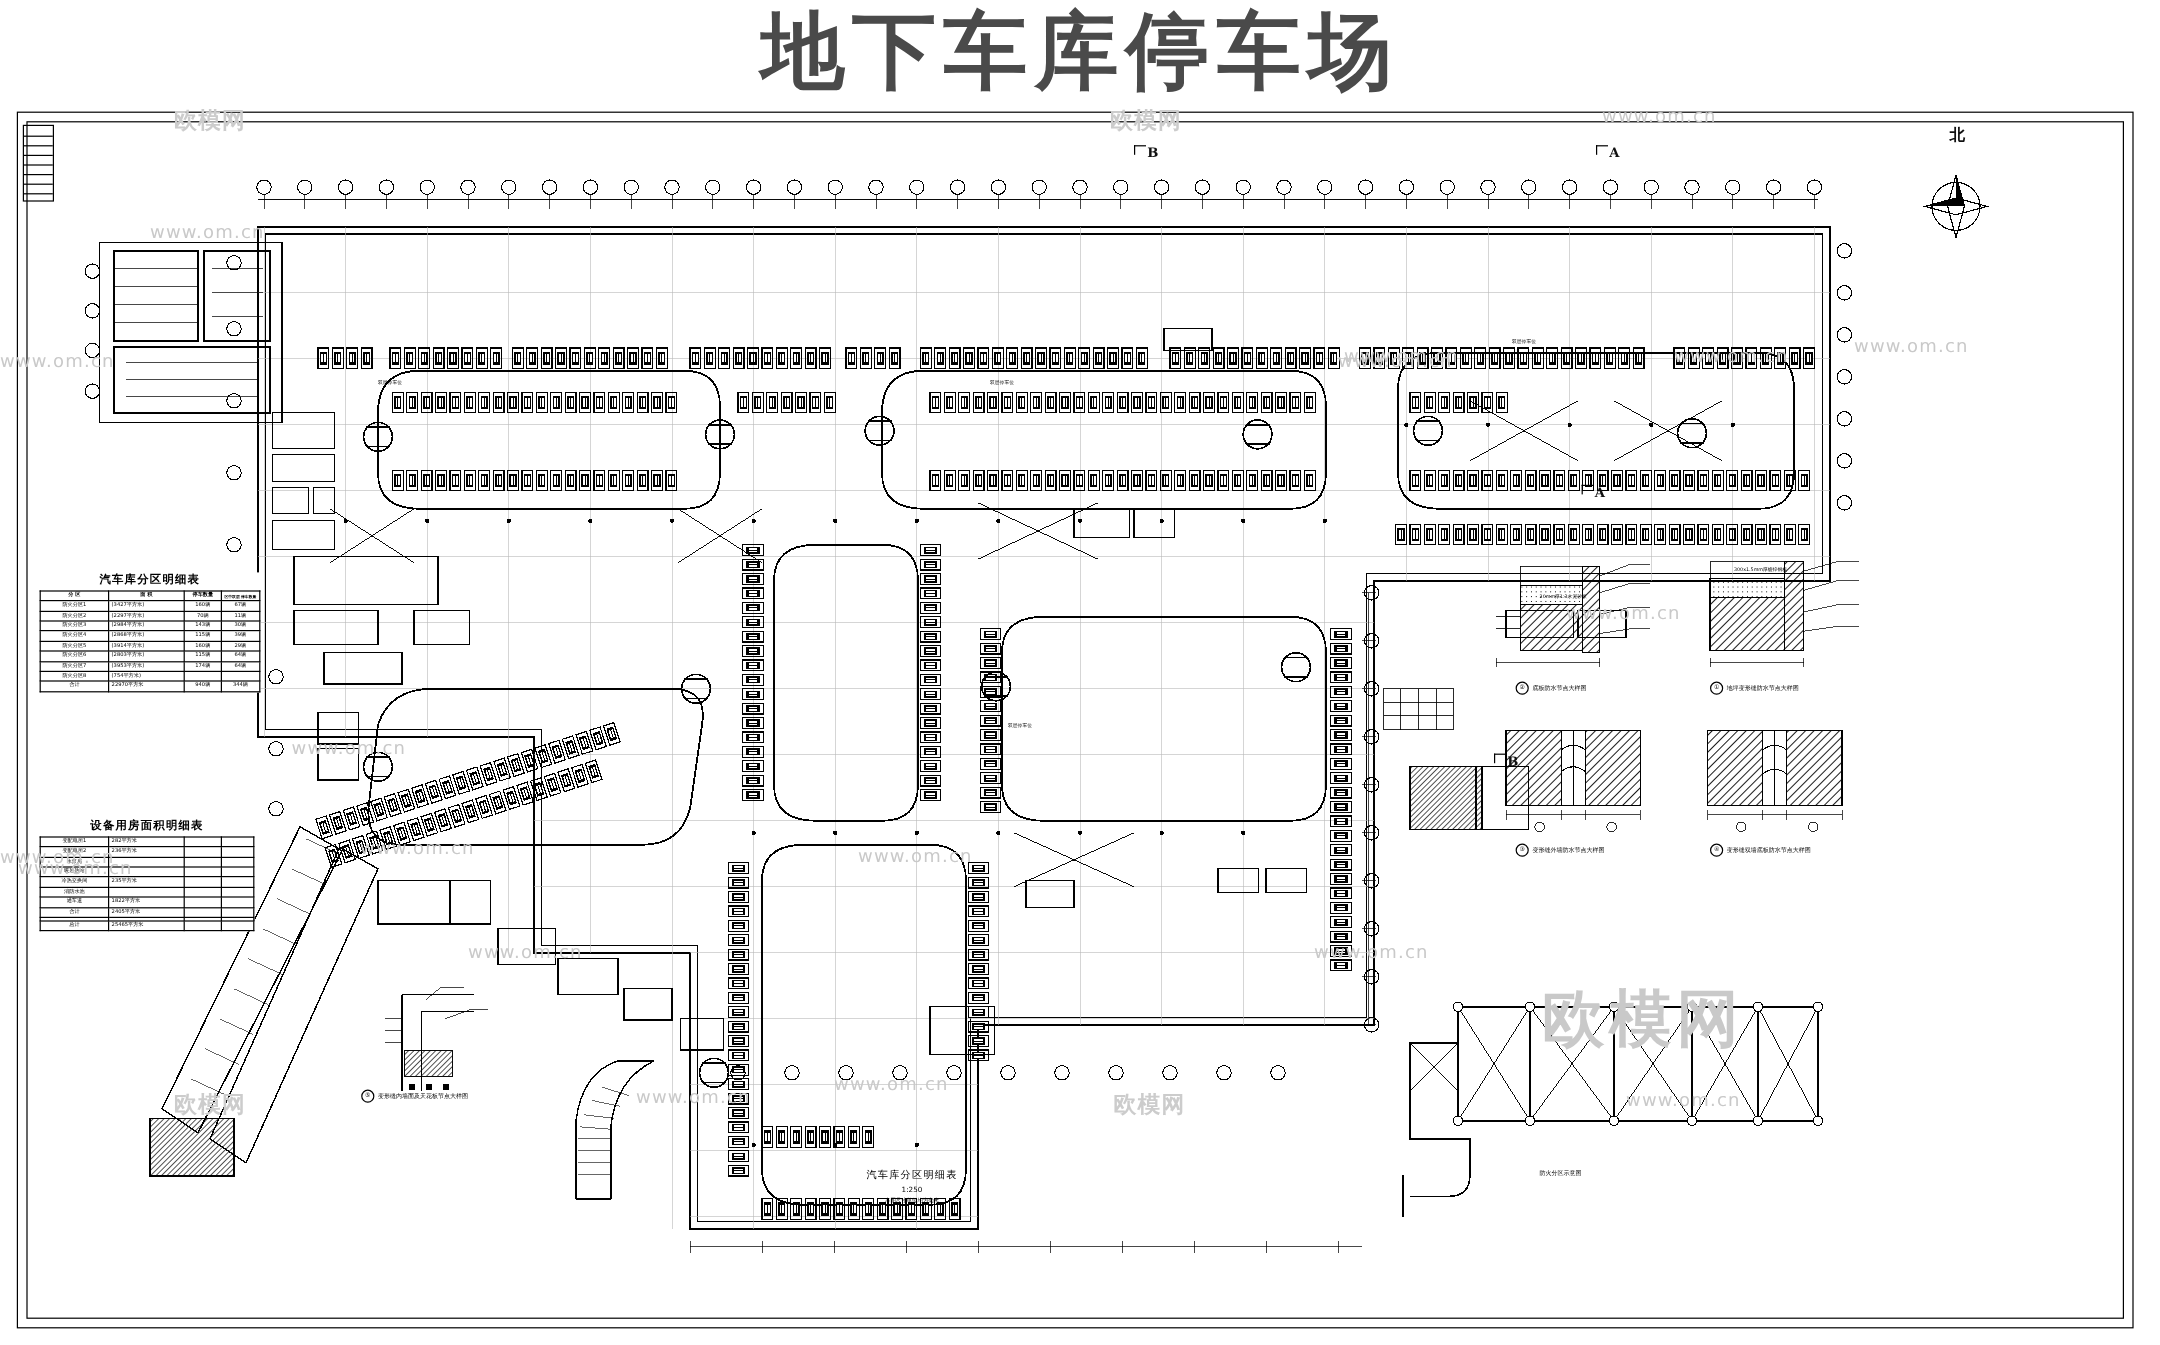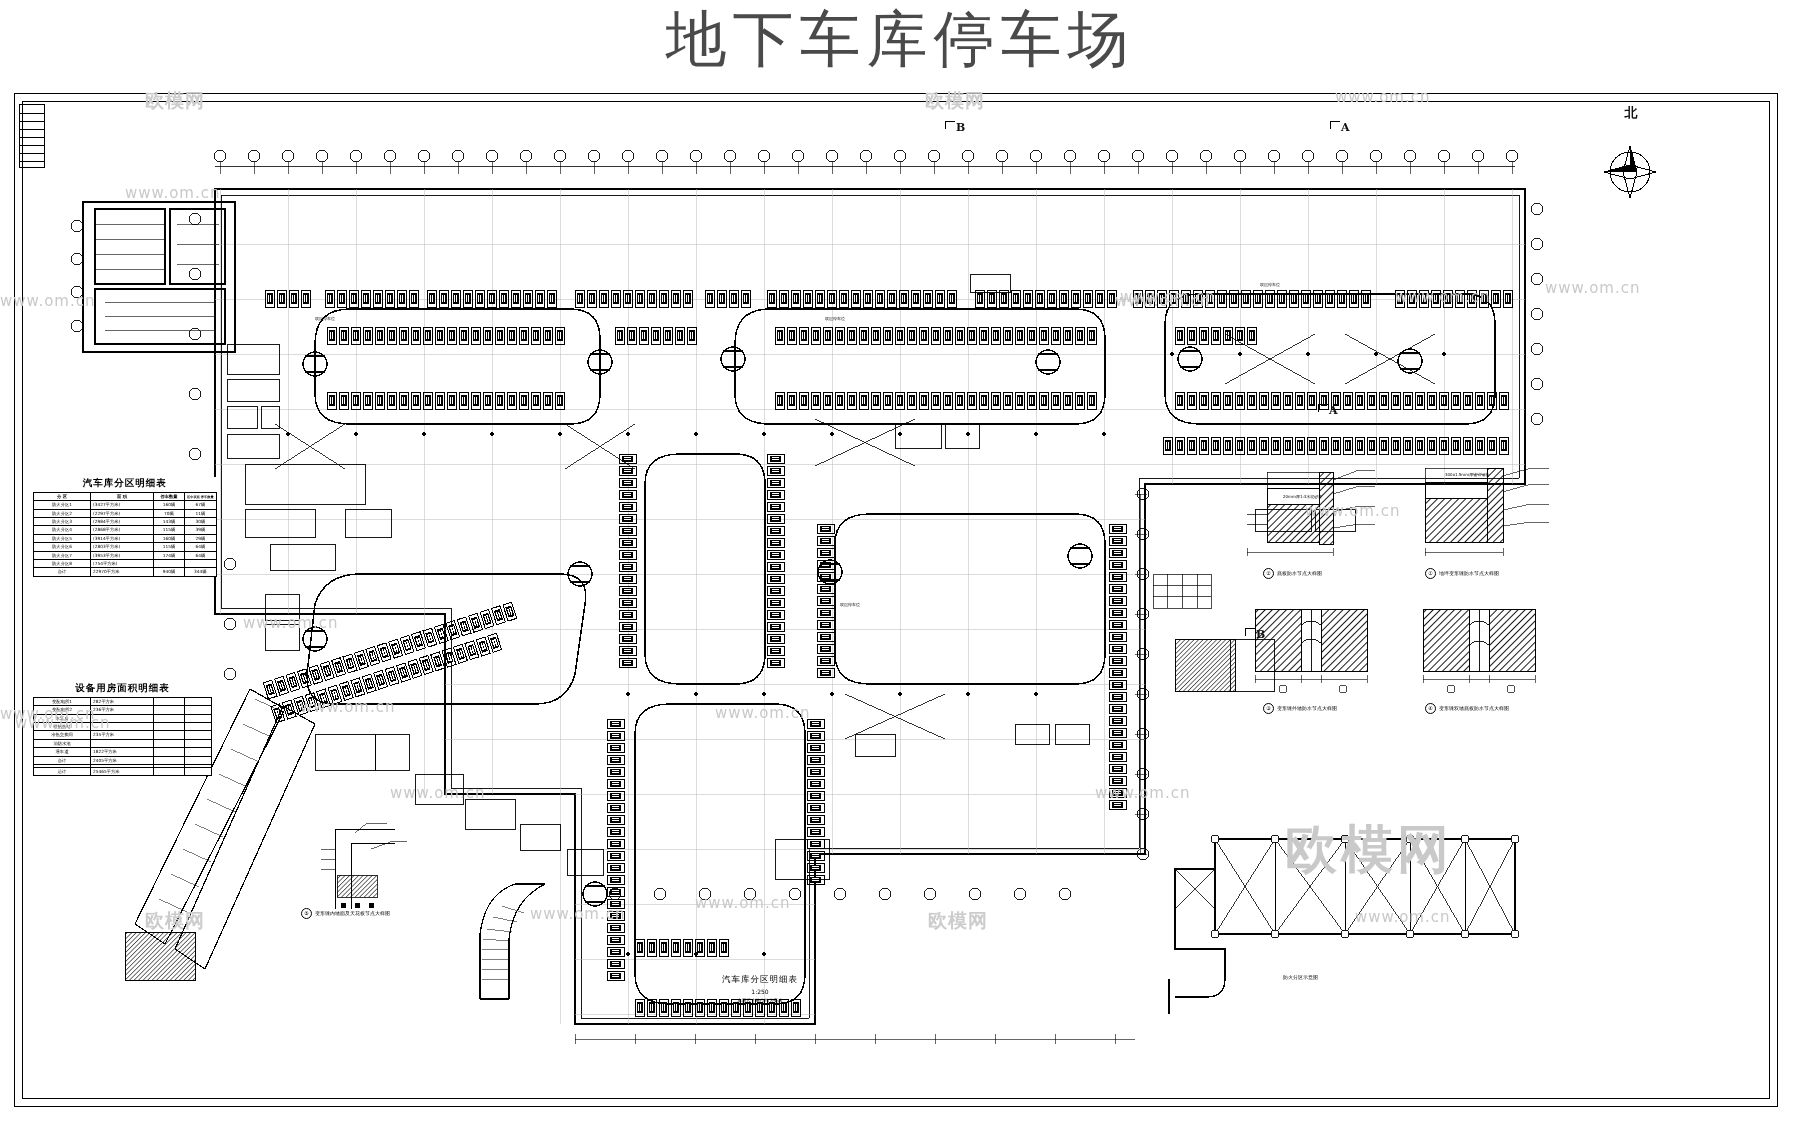--- a/index.html
+++ b/index.html
@@ -2,21 +2,21 @@
 <html><head>
 <meta charset="utf-8">
 <style>
   html,body{margin:0;padding:0;background:#fff;}
   body{width:1800px;height:1121px;position:relative;overflow:hidden;
        font-family:"DejaVu Sans","Liberation Sans",sans-serif;color:#111;}
 
   
   #main-title{
     position:absolute;left:0;top:8px;width:1800px;text-align:center;
-    font-size:61px;font-weight:normal;letter-spacing:6px;color:#4a4a4a;
+    font-size:70px;font-weight:bold;letter-spacing:6px;color:#4a4a4a;
     font-family:"DejaVu Sans",sans-serif;line-height:1;z-index:40;
   }
 
   
   #sheet{
     position:absolute;left:14px;top:93px;width:1762px;height:1012px;
     border:1px solid #000;background:#fff;
   }
   #sheet-inner{
     position:absolute;left:7px;top:7px;right:7px;bottom:7px;border:1px solid #000;

